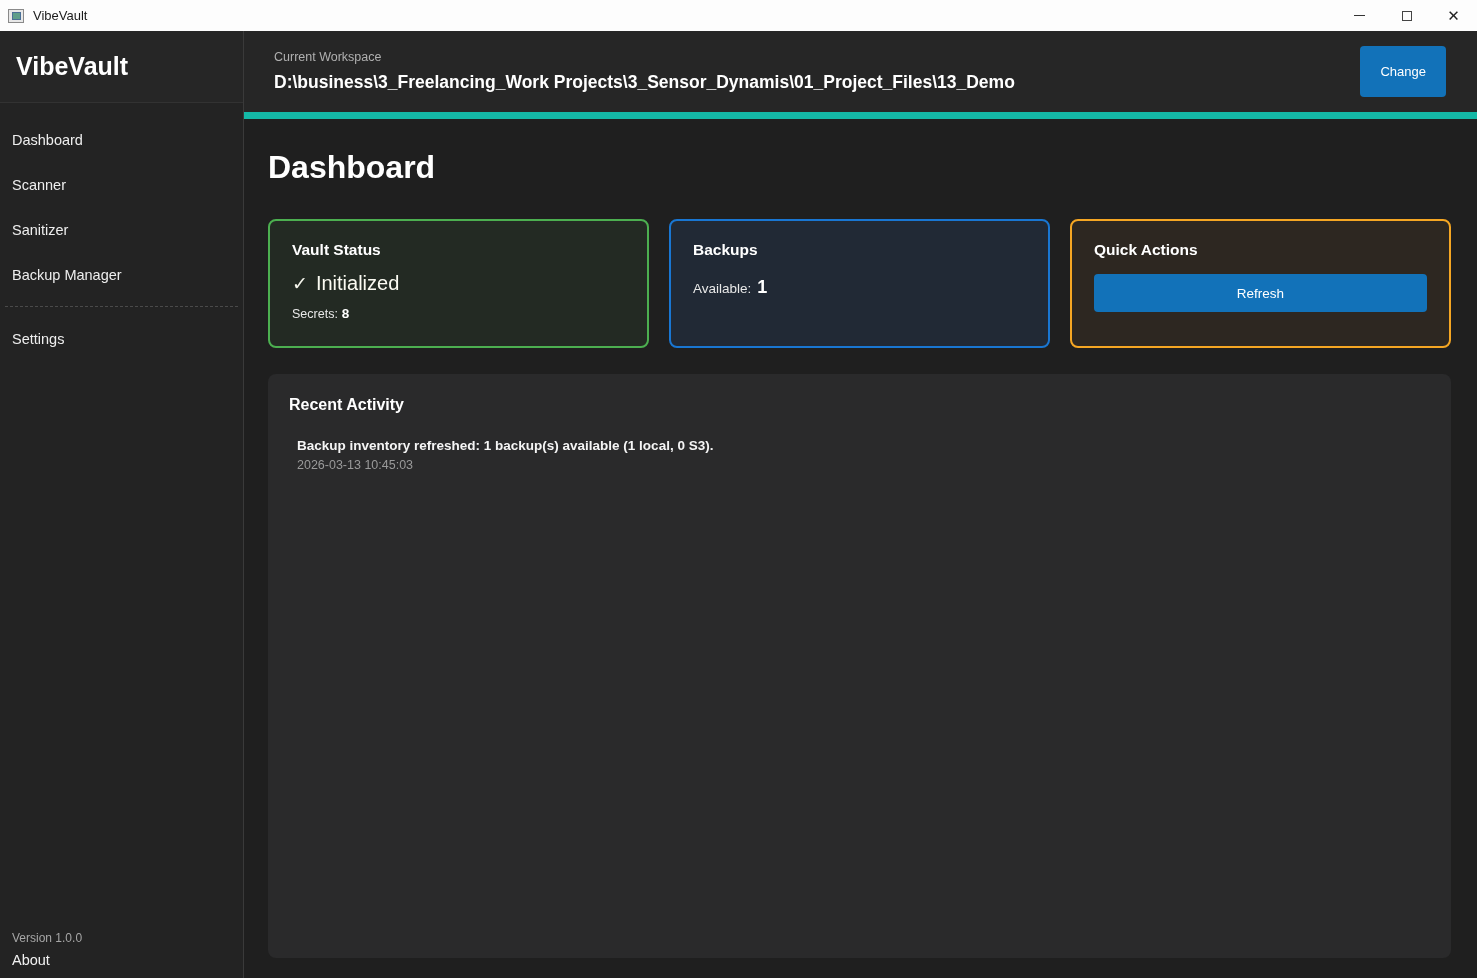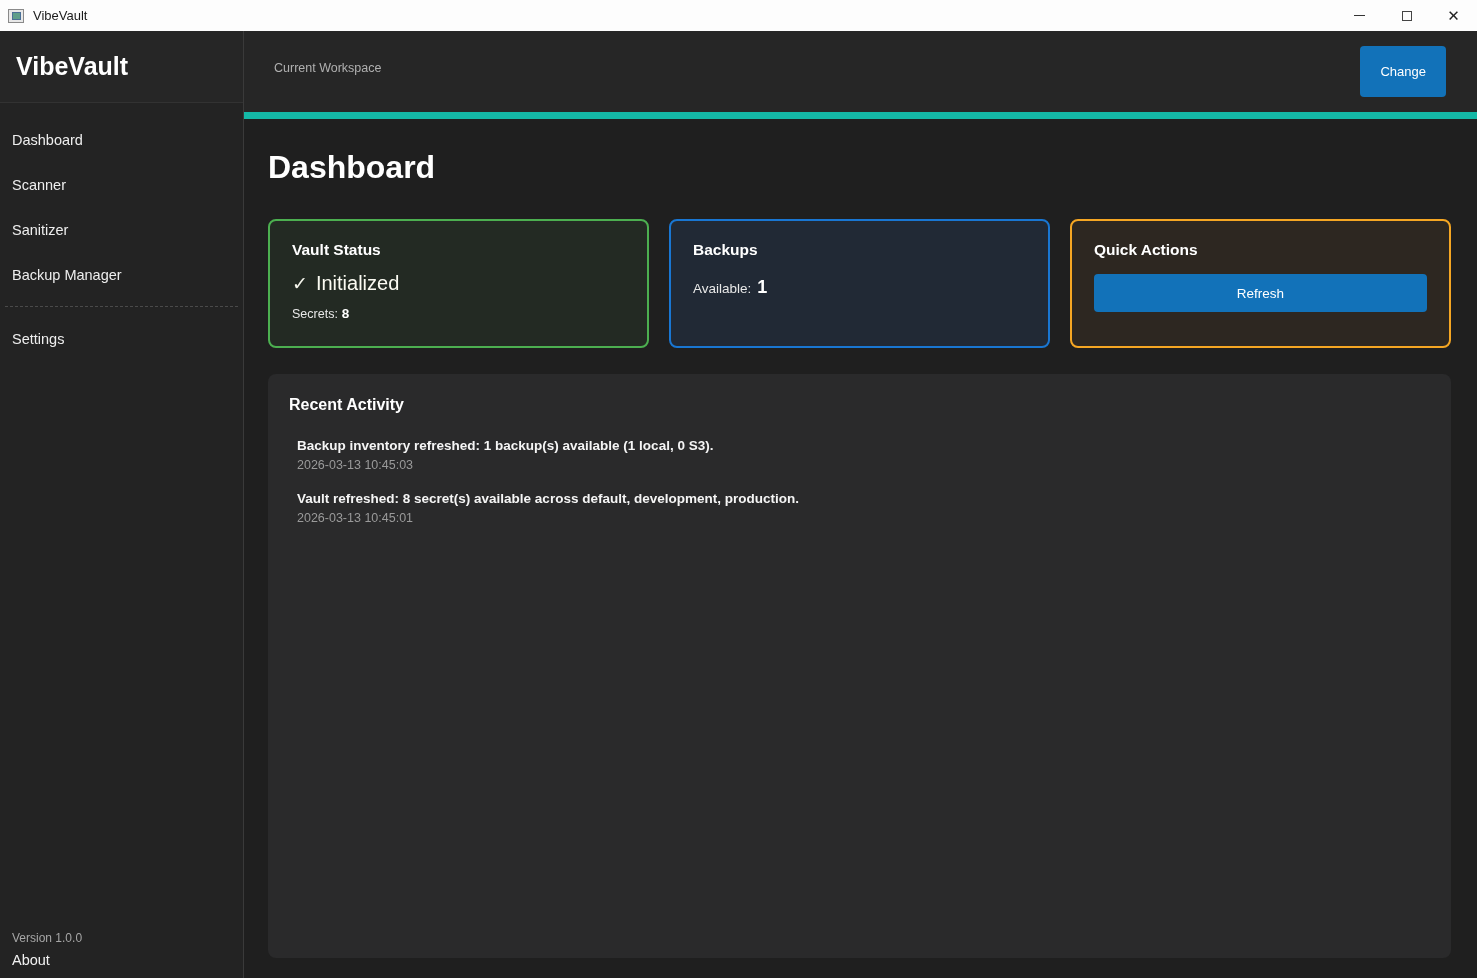--- a/index.html
+++ b/index.html
@@ -206,20 +206,21 @@
       <div class="version-label">Version 1.0.0</div>
       <div class="about-link">About</div>
     </div>
   </div>
 
   <div class="main">
 
     <div class="main-header">
       <div>
         <div class="workspace-label">Current Workspace</div>
+        <div class="workspace-path">D:\business\3_Freelancing_Work Projects\3_Sensor_Dynamis\01_Project_Files\13_Demo</div>
       </div>
       <button class="change-btn">Change</button>
     </div>
 
     <div class="content">
       <div class="page-title">Dashboard</div>
 
       <div class="cards">
 
         <div class="card card-vault">
@@ -246,21 +247,17 @@
         </div>
 
       </div>
 
       <div class="activity-panel">
         <div class="activity-title">Recent Activity</div>
         <div class="activity-item">
           <div class="activity-message">Backup inventory refreshed: 1 backup(s) available (1 local, 0 S3).</div>
           <div class="activity-timestamp">2026-03-13 10:45:03</div>
         </div>
-        <div class="activity-item">
-          <div class="activity-message">Vault refreshed: 8 secret(s) available across default, development, production.</div>
-          <div class="activity-timestamp">2026-03-13 10:45:01</div>
-        </div>
       </div>
 
     </div>
   </div>
 </div>
 
 </body></html>

